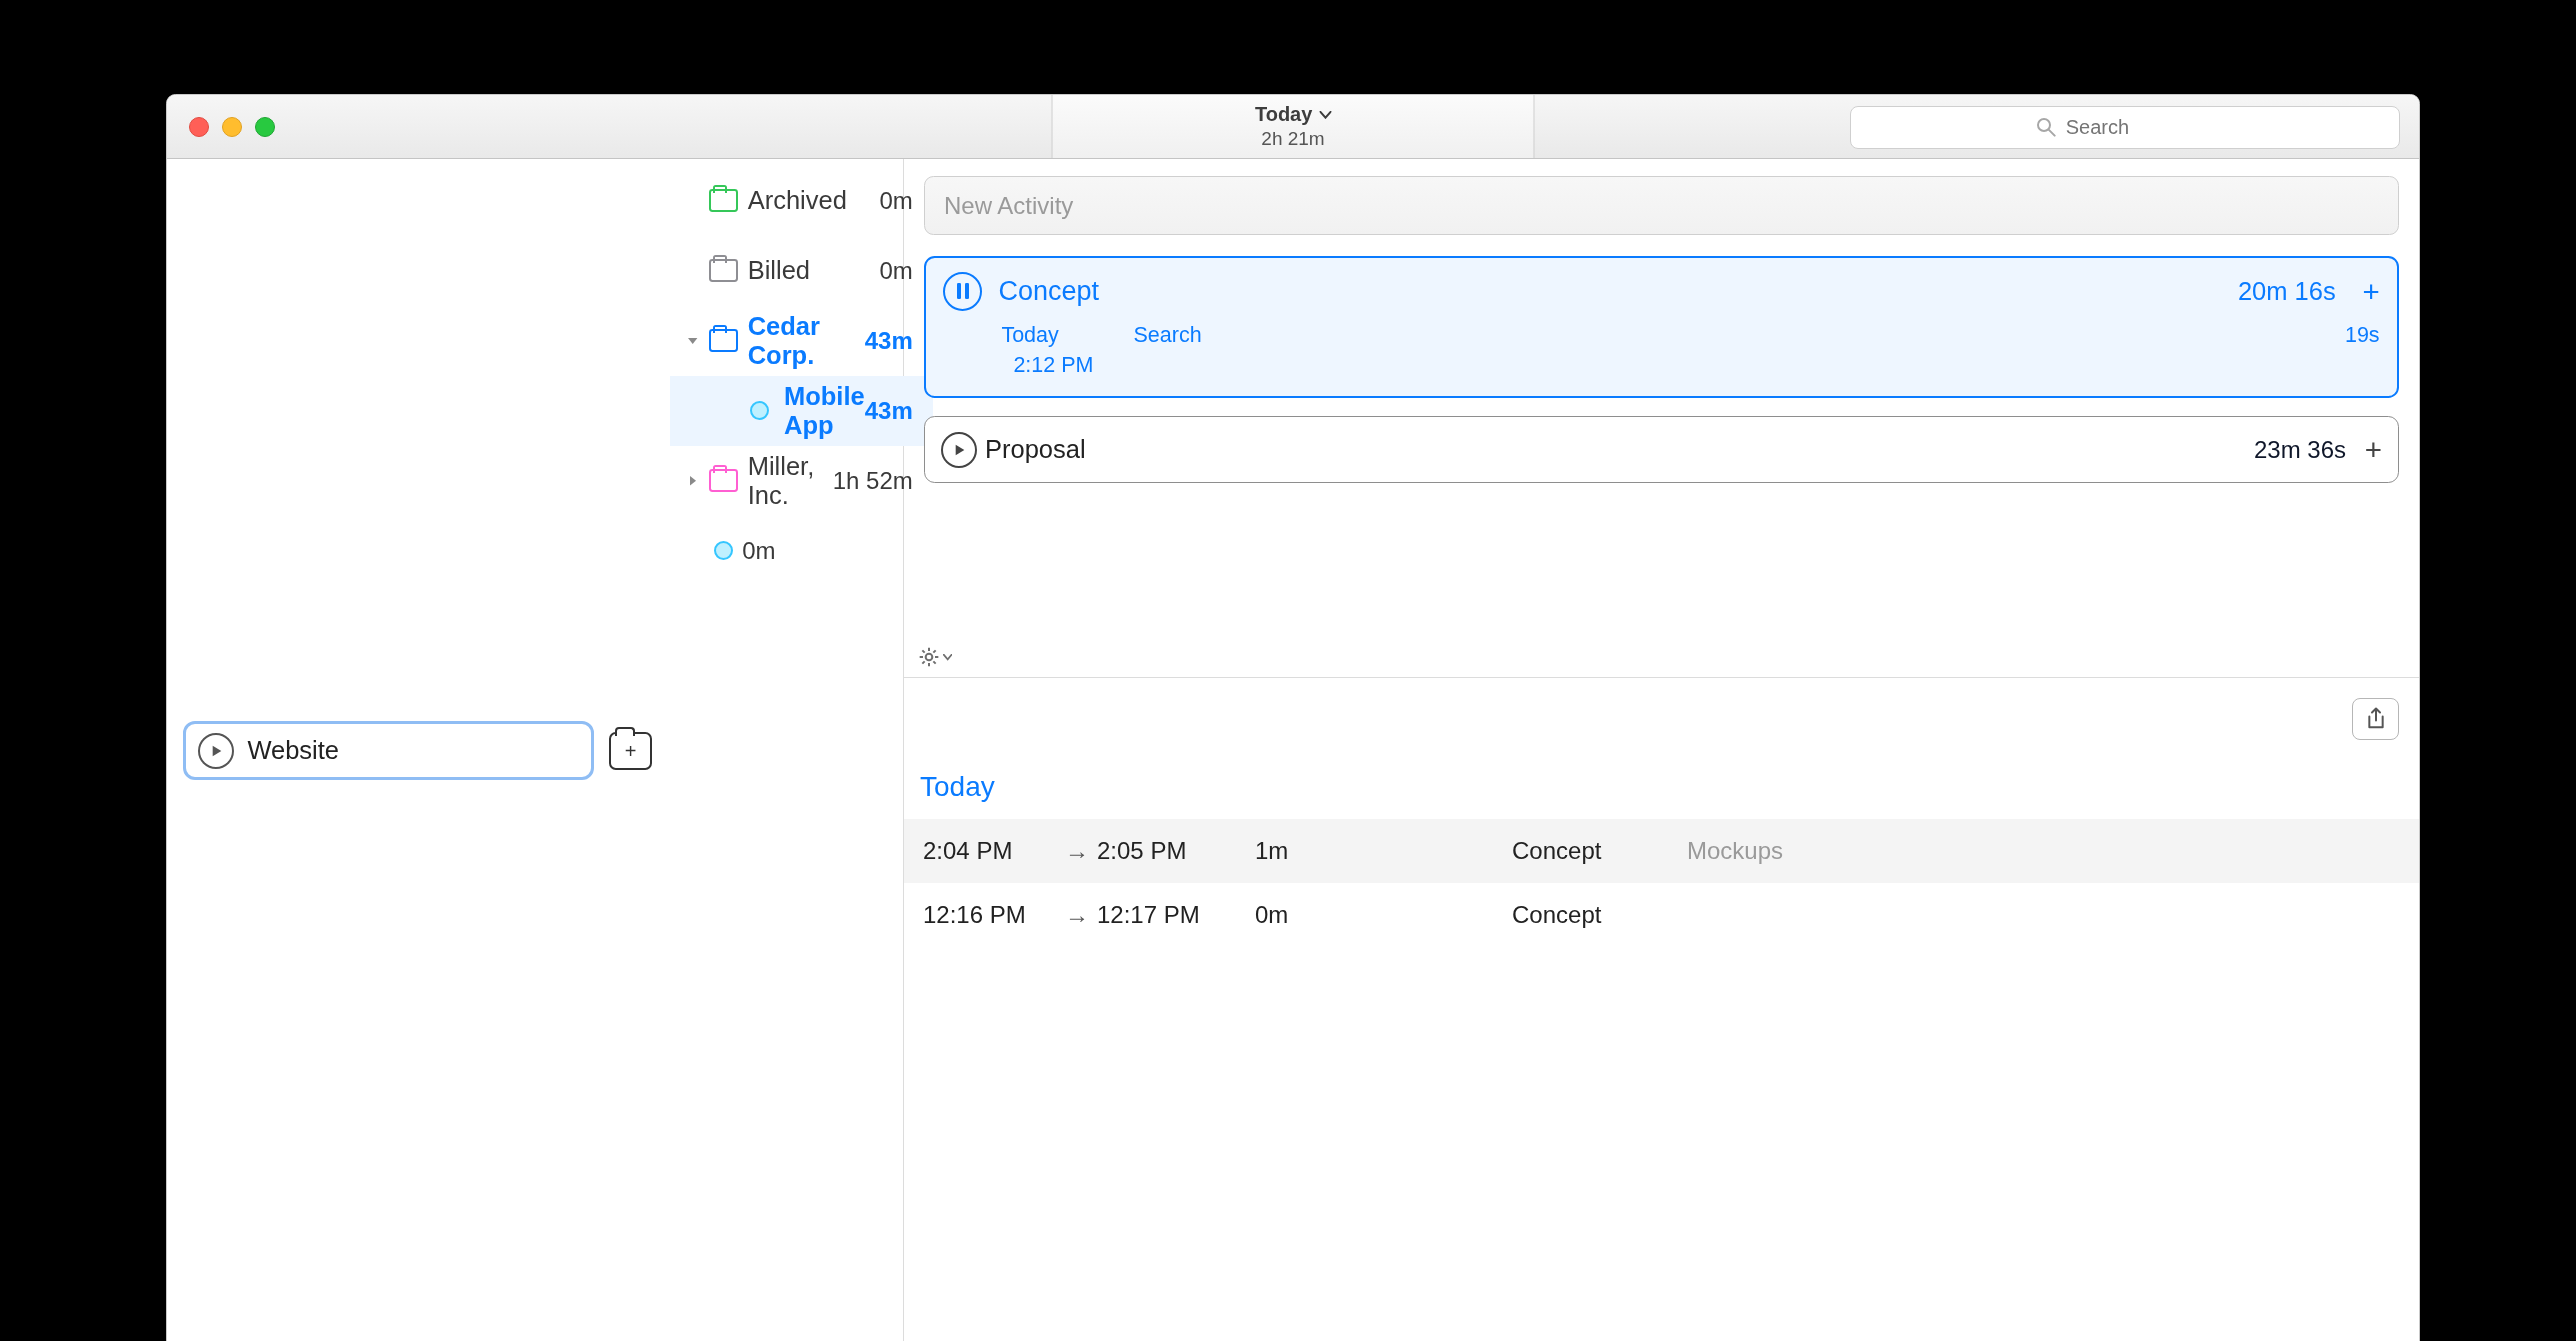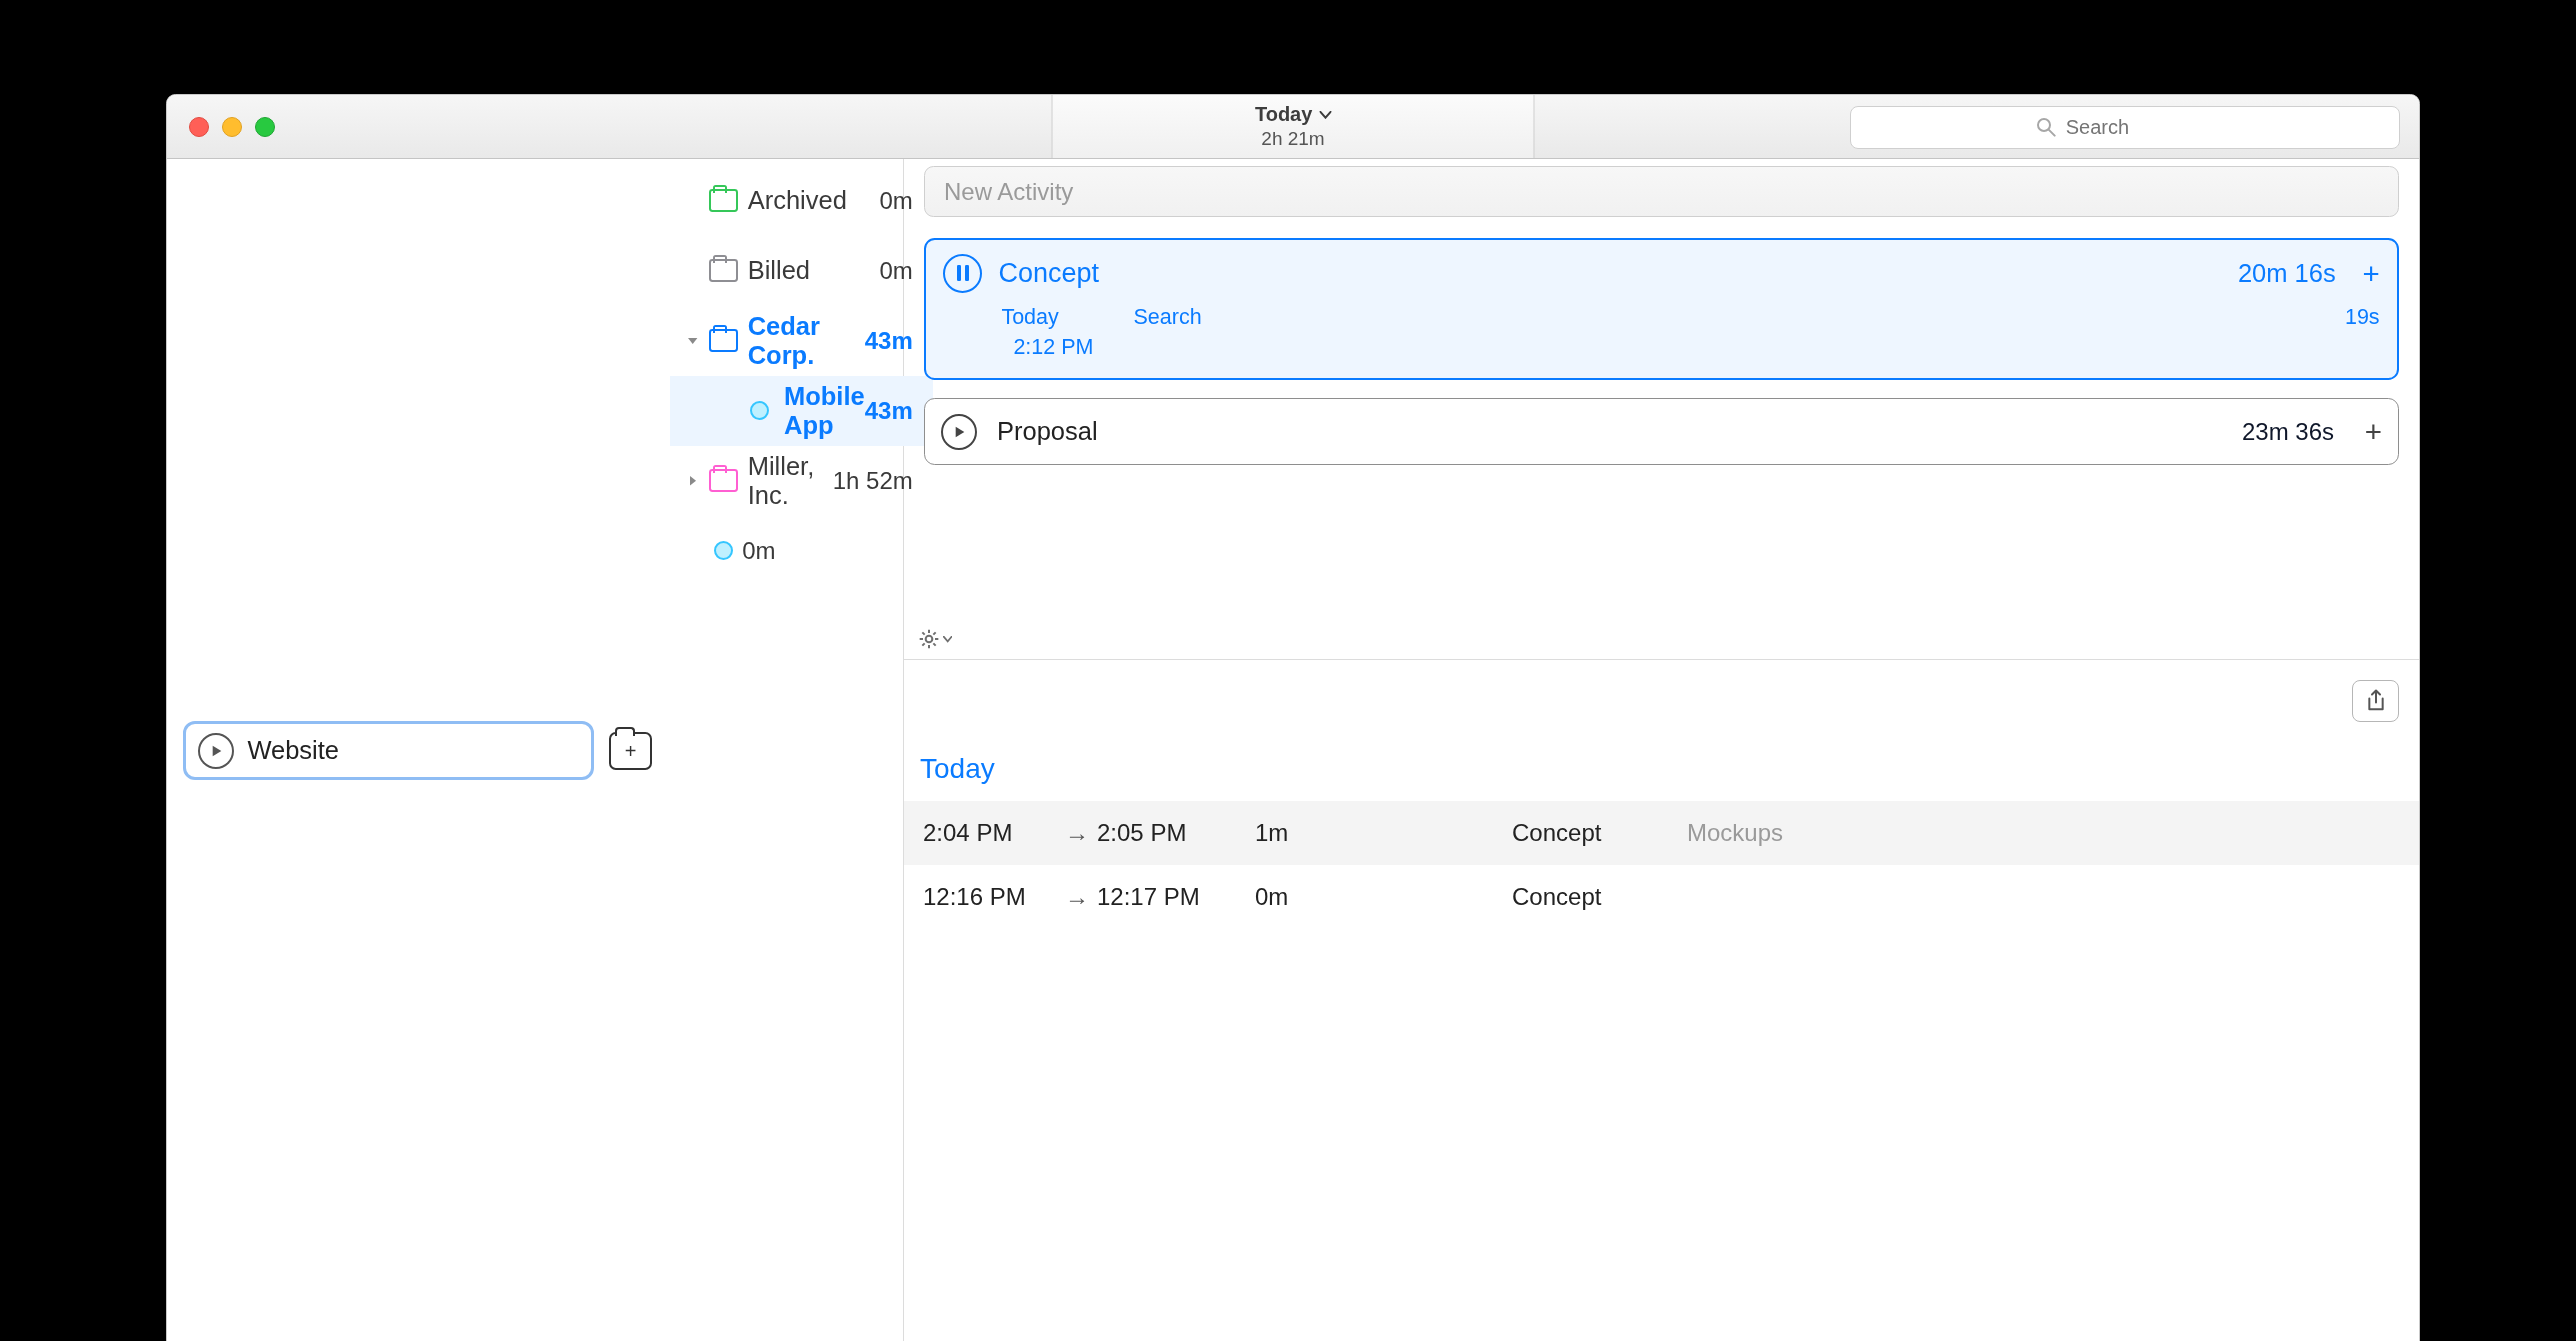--- a/index.html
+++ b/index.html
@@ -52,35 +52,35 @@
   .sb-row.lvl2 .indent1{width:24px}
   .folder{width:29.5px;height:23px;border:2px solid;border-radius:3.4px;position:relative}
   .folder:before{content:'';position:absolute;top:-6px;left:2px;width:10.7px;height:5.4px;border:2px solid;border-bottom:none;border-radius:2.7px 2.7px 0 0}
   .f-green{border-color:#35c759}.f-green:before{border-color:#35c759}
   .f-grey{border-color:#8e8e93}.f-grey:before{border-color:#8e8e93}
   .f-blue{border-color:#0a7bff}.f-blue:before{border-color:#0a7bff}
   .f-pink{border-color:#ff5fd2}.f-pink:before{border-color:#ff5fd2}
   .dot{width:19px;height:19px;border-radius:50%;border:2px solid #35c6ff;background:#bff0ff}
 
   
-  .new-activity{margin:7px 20px 12px 20px;height:51px;border:0.7px solid #cfcfcf;border-radius:9.4px;background:linear-gradient(#f7f7f7,#f1f1f1);display:flex;align-items:center;padding:0 19px;color:#9a9a9a;font-size:24px}
+  .new-activity{margin:17px 20px 12px 20px;height:59px;border:0.7px solid #cfcfcf;border-radius:9.4px;background:linear-gradient(#f7f7f7,#f1f1f1);display:flex;align-items:center;padding:0 19px;color:#9a9a9a;font-size:24px}
 
   .card{margin:9.4px 20px;border-radius:10.7px}
   .card.concept{border:2px solid #0a7bff;background:#eef6ff;padding:13.4px 17.4px 17.4px 17.4px}
   .concept-head{display:flex;align-items:center;gap:16px}
   .pause-round{width:39px;height:39px;border:2px solid #0a7bff;border-radius:50%;display:flex;align-items:center;justify-content:center;gap:4px}
   .pause-round span{width:4px;height:16px;background:#0a7bff;border-radius:1.3px}
   .concept-head .title{flex:1;font-size:27px;color:#0a7bff}
   .concept-head .dur{font-size:25.5px;color:#0a7bff}
   .plus{font-size:29.5px;color:#0a7bff;font-weight:300;padding-left:10.7px;line-height:1}
   .concept-sub{display:flex;gap:40px;padding:12px 0 0 58px;color:#0a7bff;font-size:21.5px}
   .concept-sub .col{display:flex;flex-direction:column;gap:5.4px}
   .concept-sub .right{margin-left:auto}
 
-  .card.proposal{border:1.3px solid #8e8e8e;background:#fff;height:67px;display:flex;align-items:center;padding:0 16px;gap:20px}
+  .card.proposal{border:1.3px solid #8e8e8e;background:#fff;height:67px;display:flex;align-items:center;padding:0 16px;gap:8px}
   .card.proposal .play-round{border-color:#444}
   .card.proposal .title{flex:1;font-size:25.5px;color:#222}
   .card.proposal .dur{font-size:24px;color:#0f172a}
   .card.proposal .plus{color:#444}
 
   .mid-tools{display:flex;align-items:center;padding:6.7px 20px 9.4px 14.8px;border-bottom:0.7px solid #dcdcdc;margin-top:148px}
   .gear{color:#6f6f6f;display:flex;align-items:center;gap:4px;font-size:20px}
 
   .log-head{display:flex;align-items:center;justify-content:space-between;padding:20px 20px 6.7px 16px}
   .sharebox{width:47px;height:42px;border:1.3px solid #b6b6b6;border-radius:8px;display:flex;align-items:center;justify-content:center;background:#fff}

